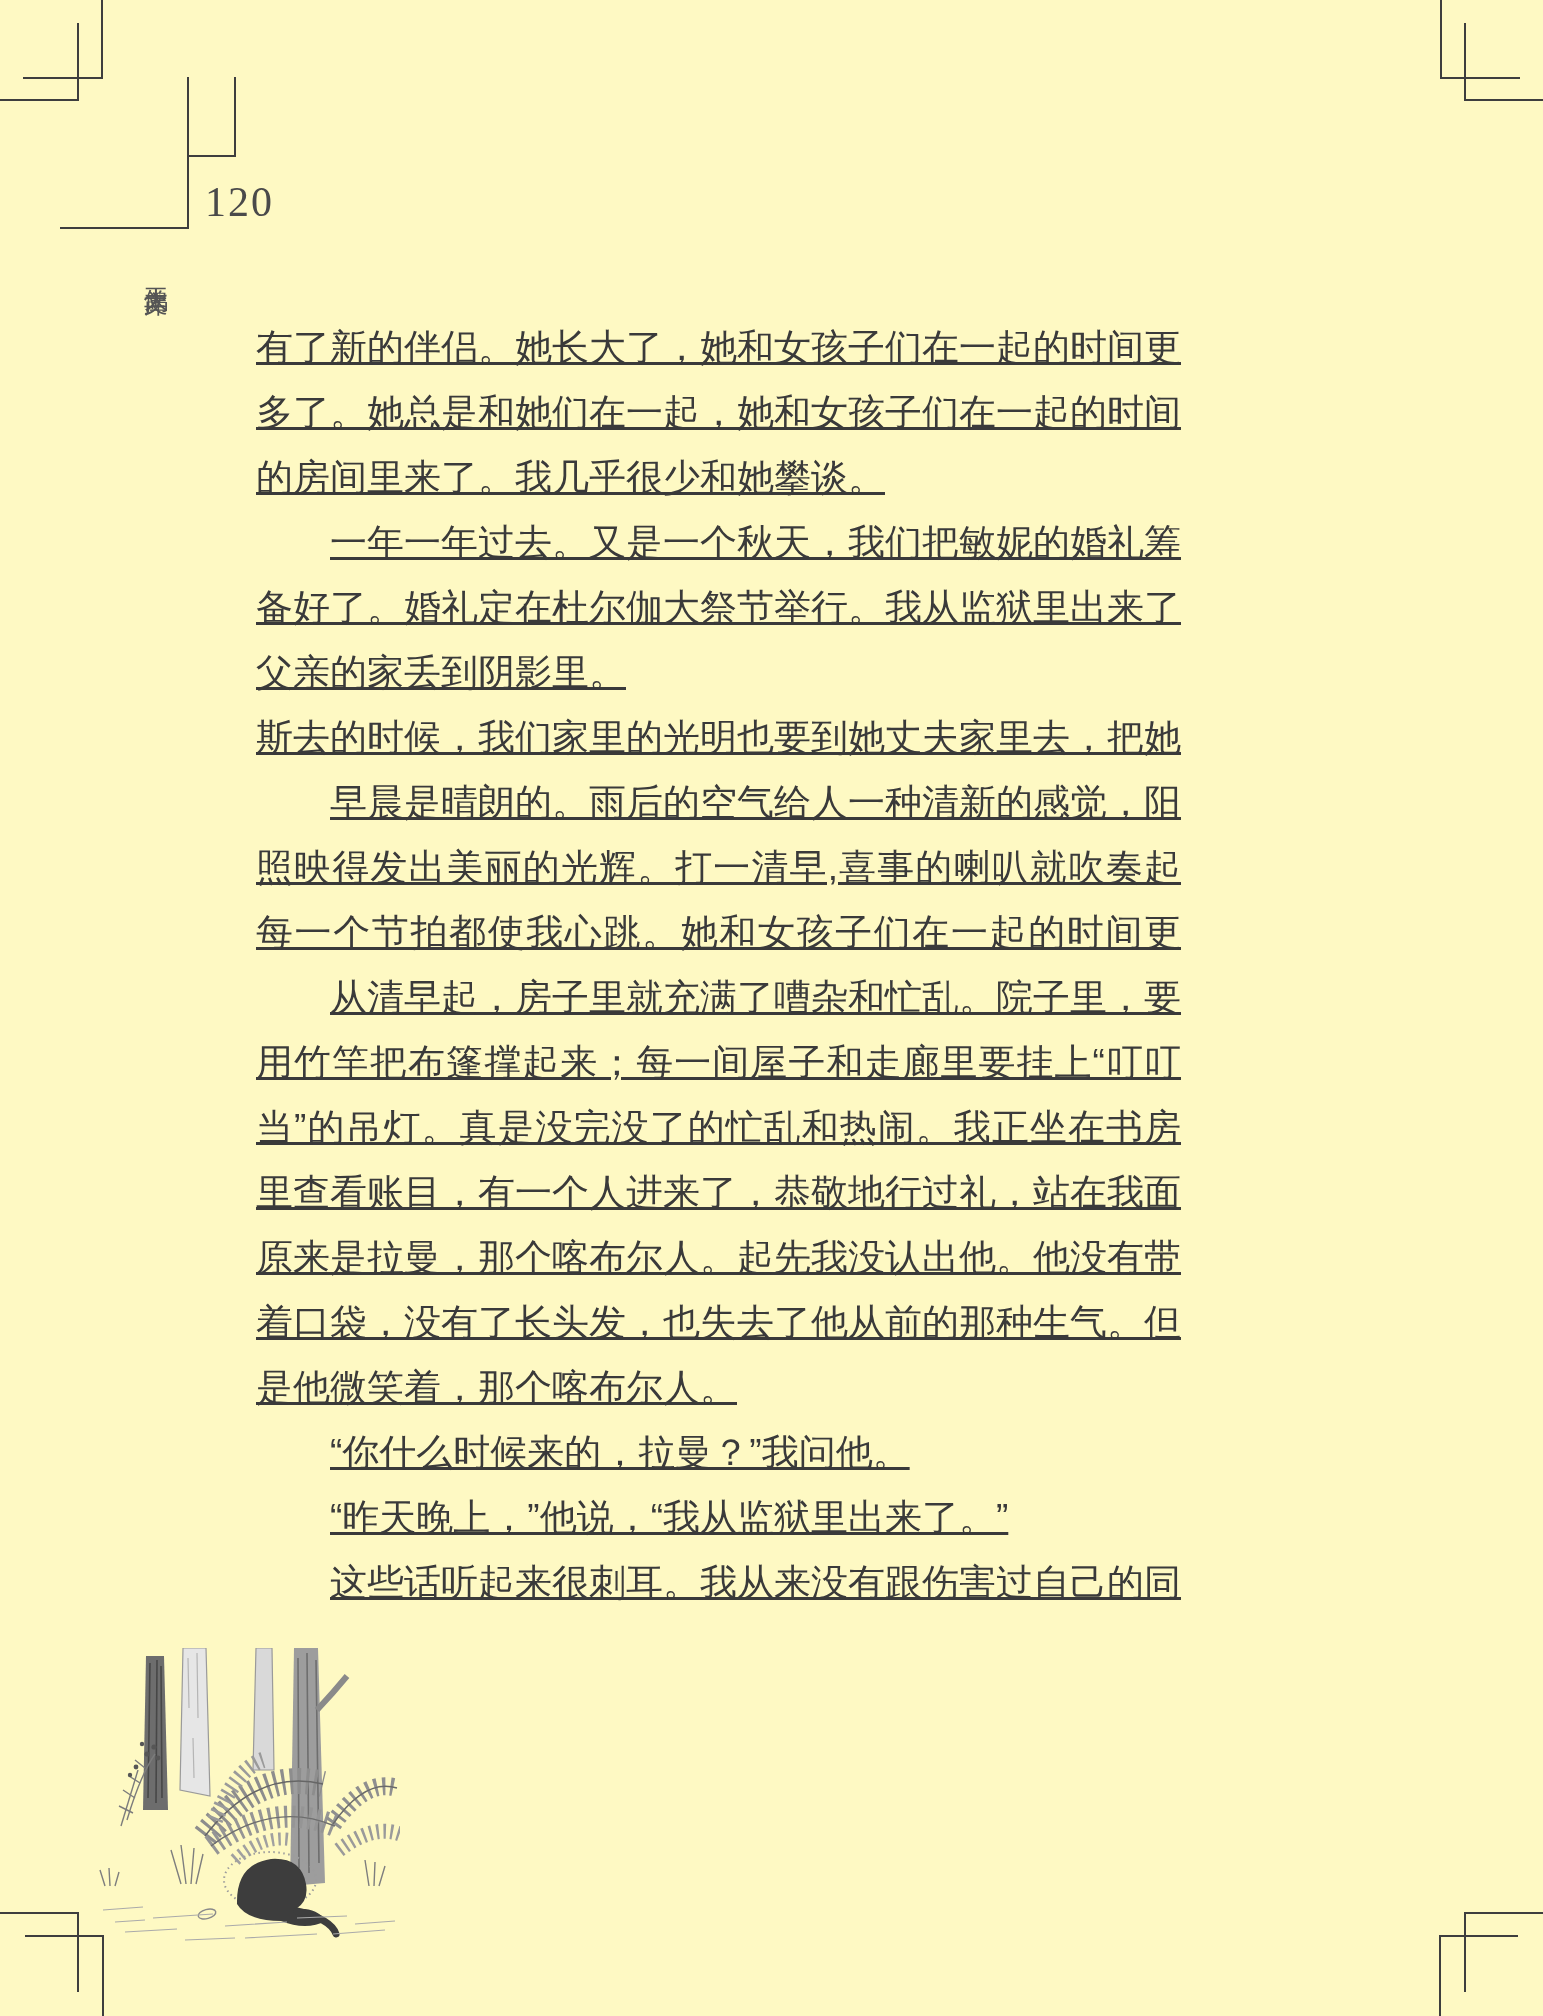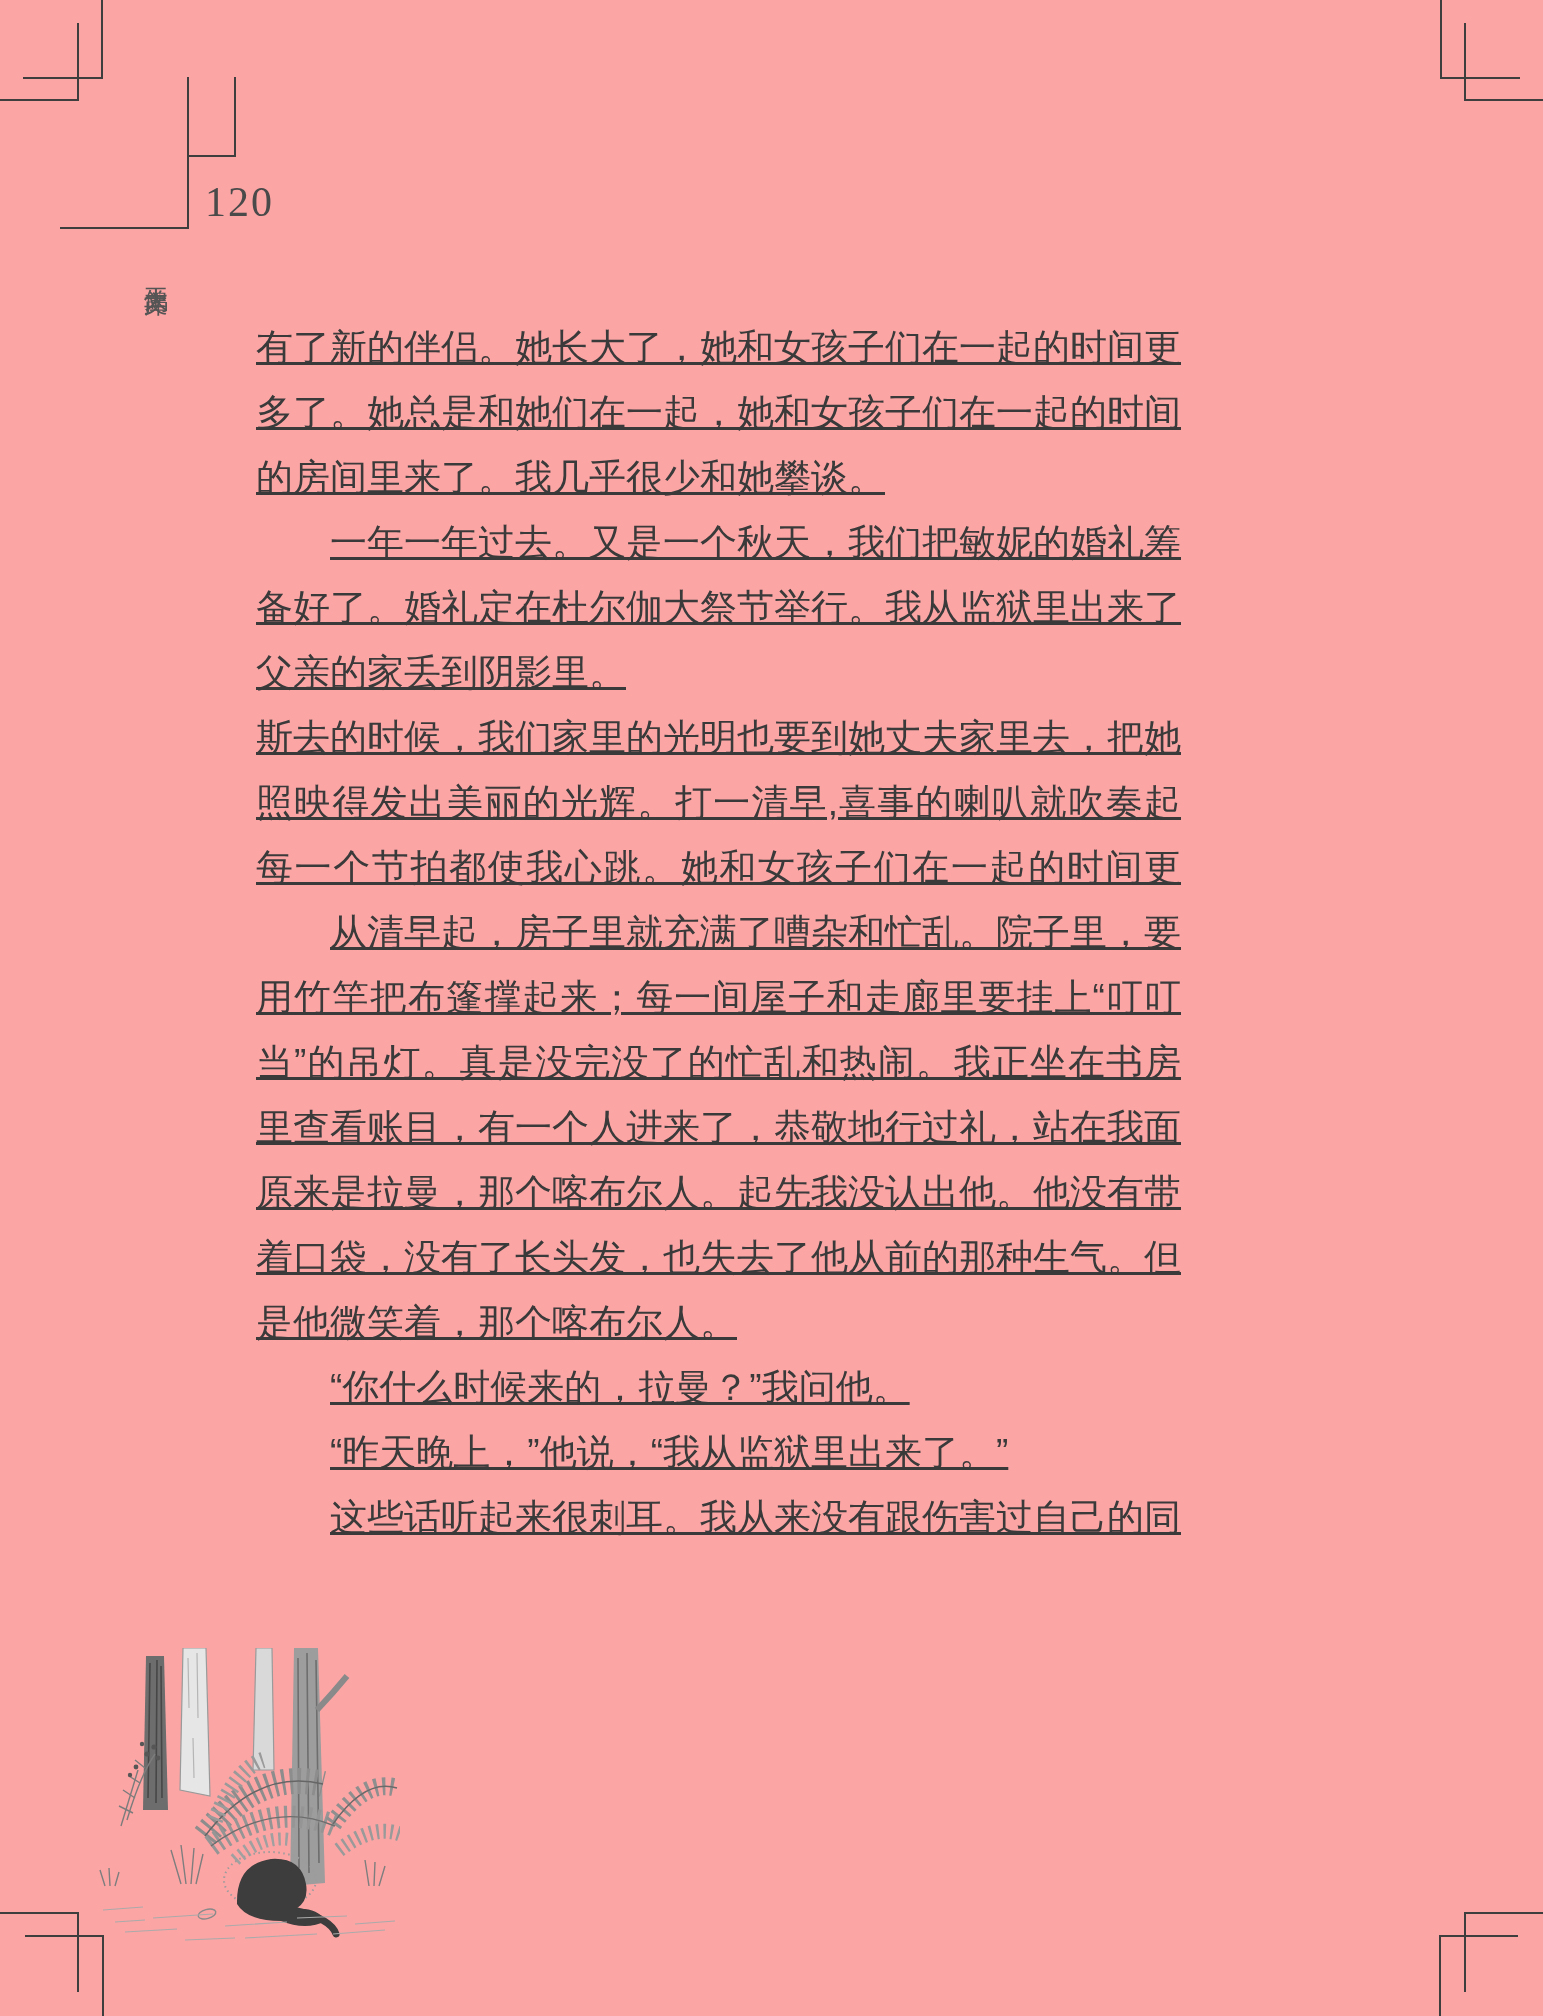--- a/index.html
+++ b/index.html
@@ -1,20 +1,20 @@
 <!DOCTYPE html>
 <html lang="zh"><head>
 <meta charset="utf-8">
 <style>
   html,body{margin:0;padding:0;background:#e8e8e8;}
   .page{
     position:relative;
     width:1543px;height:2016px;
     margin:0 auto;
-    background:#fca5a5;
+    background:#fef9c3;
     overflow:hidden;
     font-family:"Liberation Sans","DejaVu Sans",sans-serif;
   }
   .mark{position:absolute;background:#3e3e3e;}
   .pagenum{
     position:absolute;left:205px;top:178px;
     font-family:"Liberation Serif","DejaVu Serif",serif;
     font-size:42px;color:#4a4a4a;letter-spacing:2px;
   }
   .spine{
@@ -69,20 +69,21 @@
   <div class="spine">大王鸽文库</div>
 
   <main class="text-col">
       <div class="line just">有了新的伴侣。她长大了，她和女孩子们在一起的时间更</div>
       <div class="line just">多了。她总是和她们在一起，她和女孩子们在一起的时间更</div>
       <div class="line">的房间里来了。我几乎很少和她攀谈。</div>
       <div class="line indent just">一年一年过去。又是一个秋天，我们把敏妮的婚礼筹</div>
       <div class="line just">备好了。婚礼定在杜尔伽大祭节举行。我从监狱里出来了</div>
       <div class="line">父亲的家丢到阴影里。</div>
       <div class="line just">斯去的时候，我们家里的光明也要到她丈夫家里去，把她</div>
+      <div class="line indent just">早晨是晴朗的。雨后的空气给人一种清新的感觉，阳</div>
       <div class="line just">照映得发出美丽的光辉。打一清早,喜事的喇叭就吹奏起来，</div>
       <div class="line just">每一个节拍都使我心跳。她和女孩子们在一起的时间更</div>
       <div class="line indent just">从清早起，房子里就充满了嘈杂和忙乱。院子里，要</div>
       <div class="line just">用竹竿把布篷撑起来；每一间屋子和走廊里要挂上“叮叮当</div>
       <div class="line just">当”的吊灯。真是没完没了的忙乱和热闹。我正坐在书房</div>
       <div class="line just">里查看账目，有一个人进来了，恭敬地行过礼，站在我面前。</div>
       <div class="line just">原来是拉曼，那个喀布尔人。起先我没认出他。他没有带</div>
       <div class="line just">着口袋，没有了长头发，也失去了他从前的那种生气。但</div>
       <div class="line">是他微笑着，那个喀布尔人。</div>
       <div class="line indent">“你什么时候来的，拉曼？”我问他。</div>

